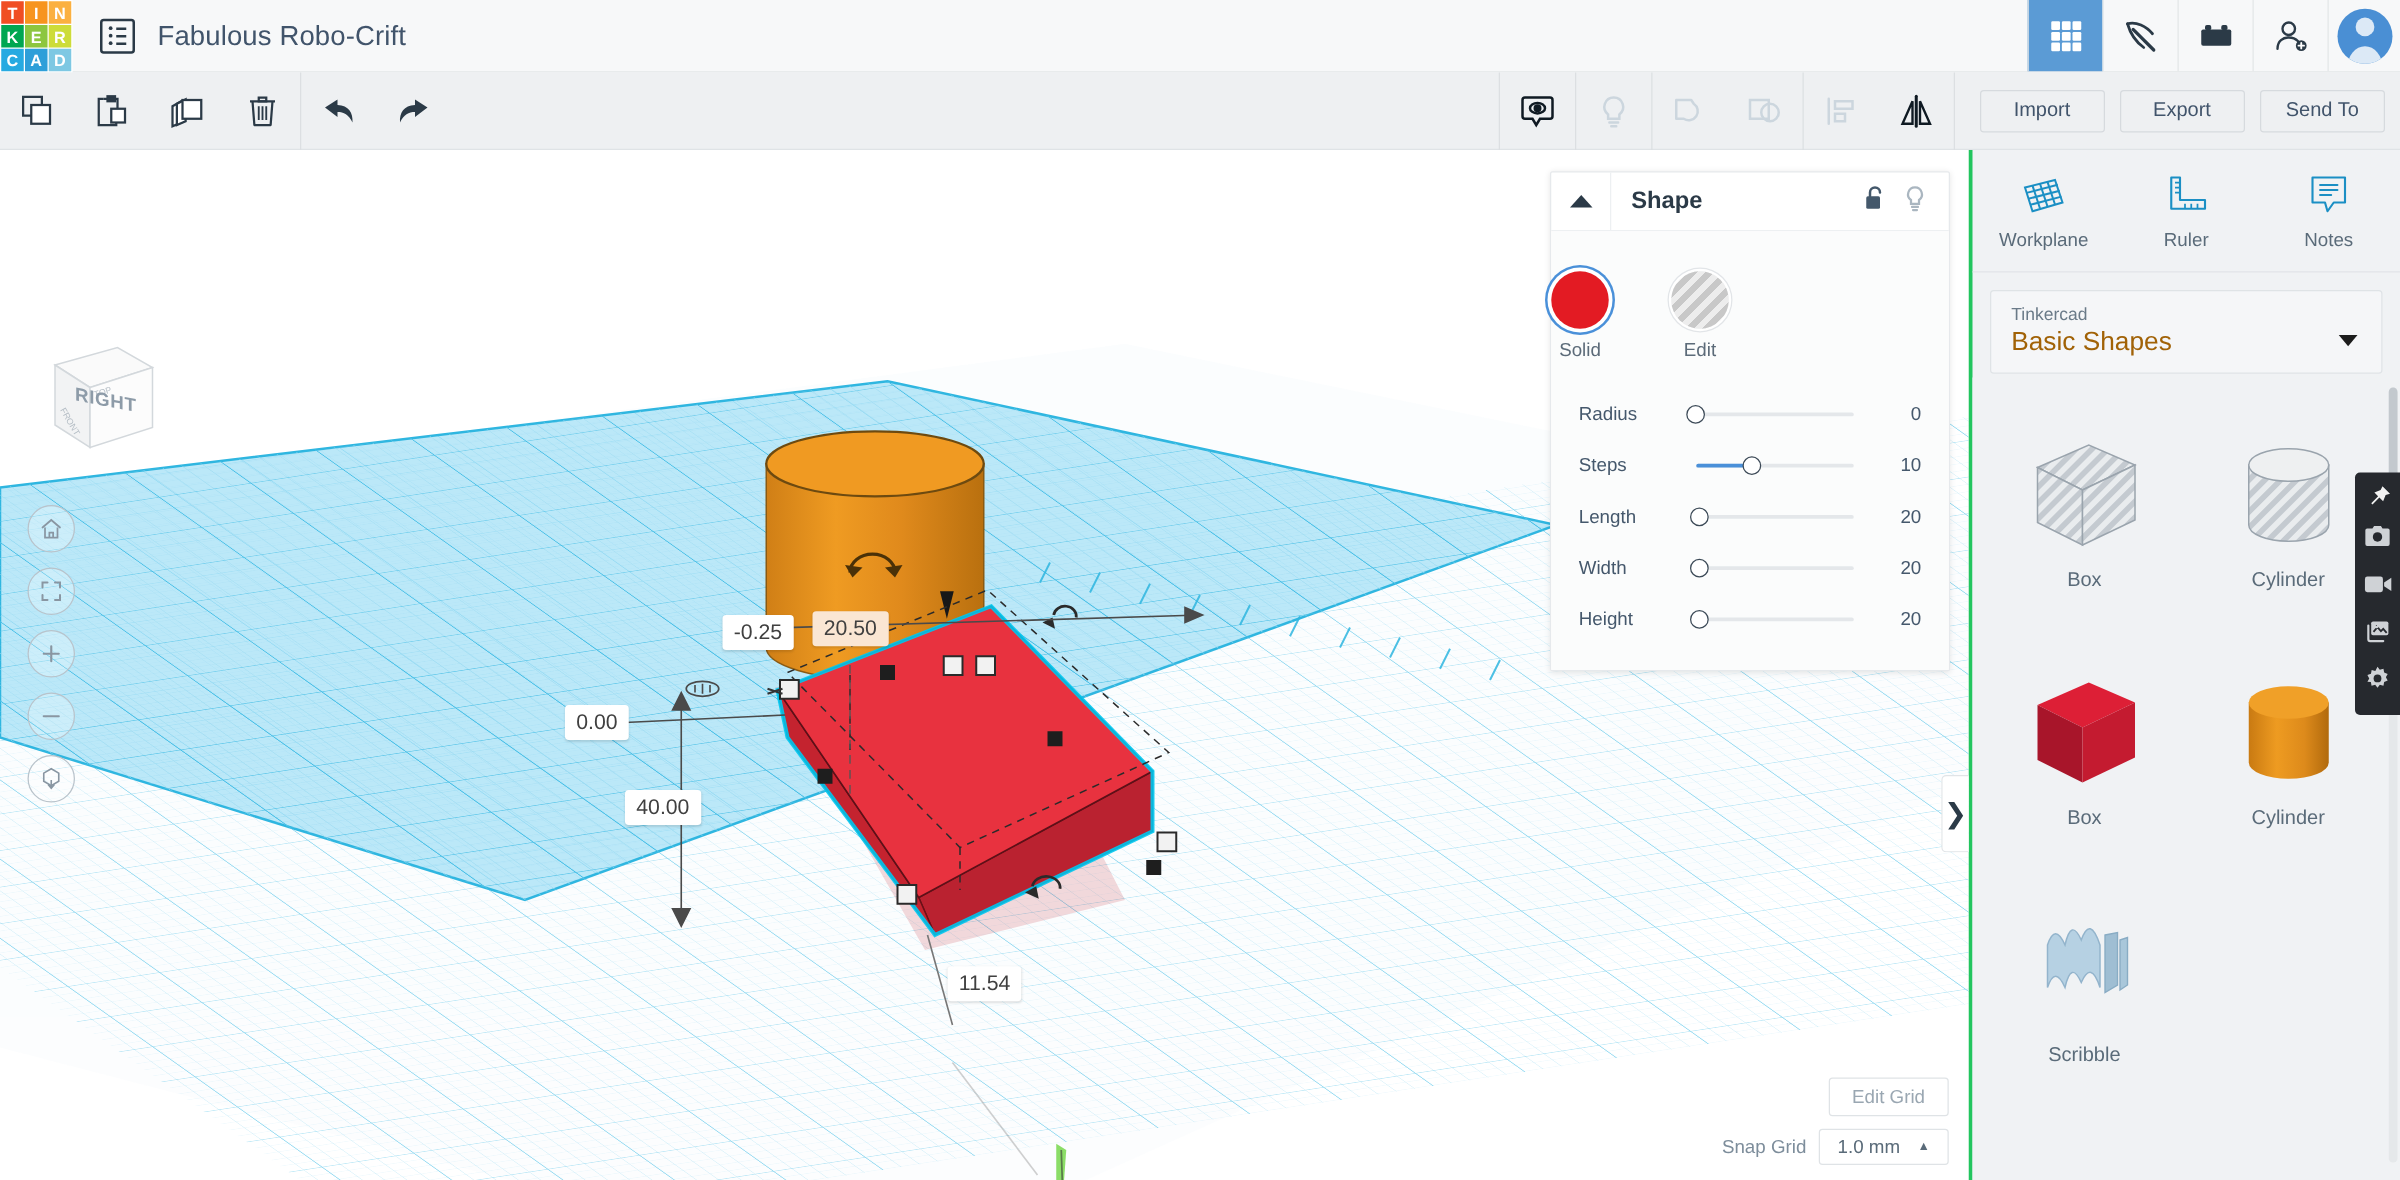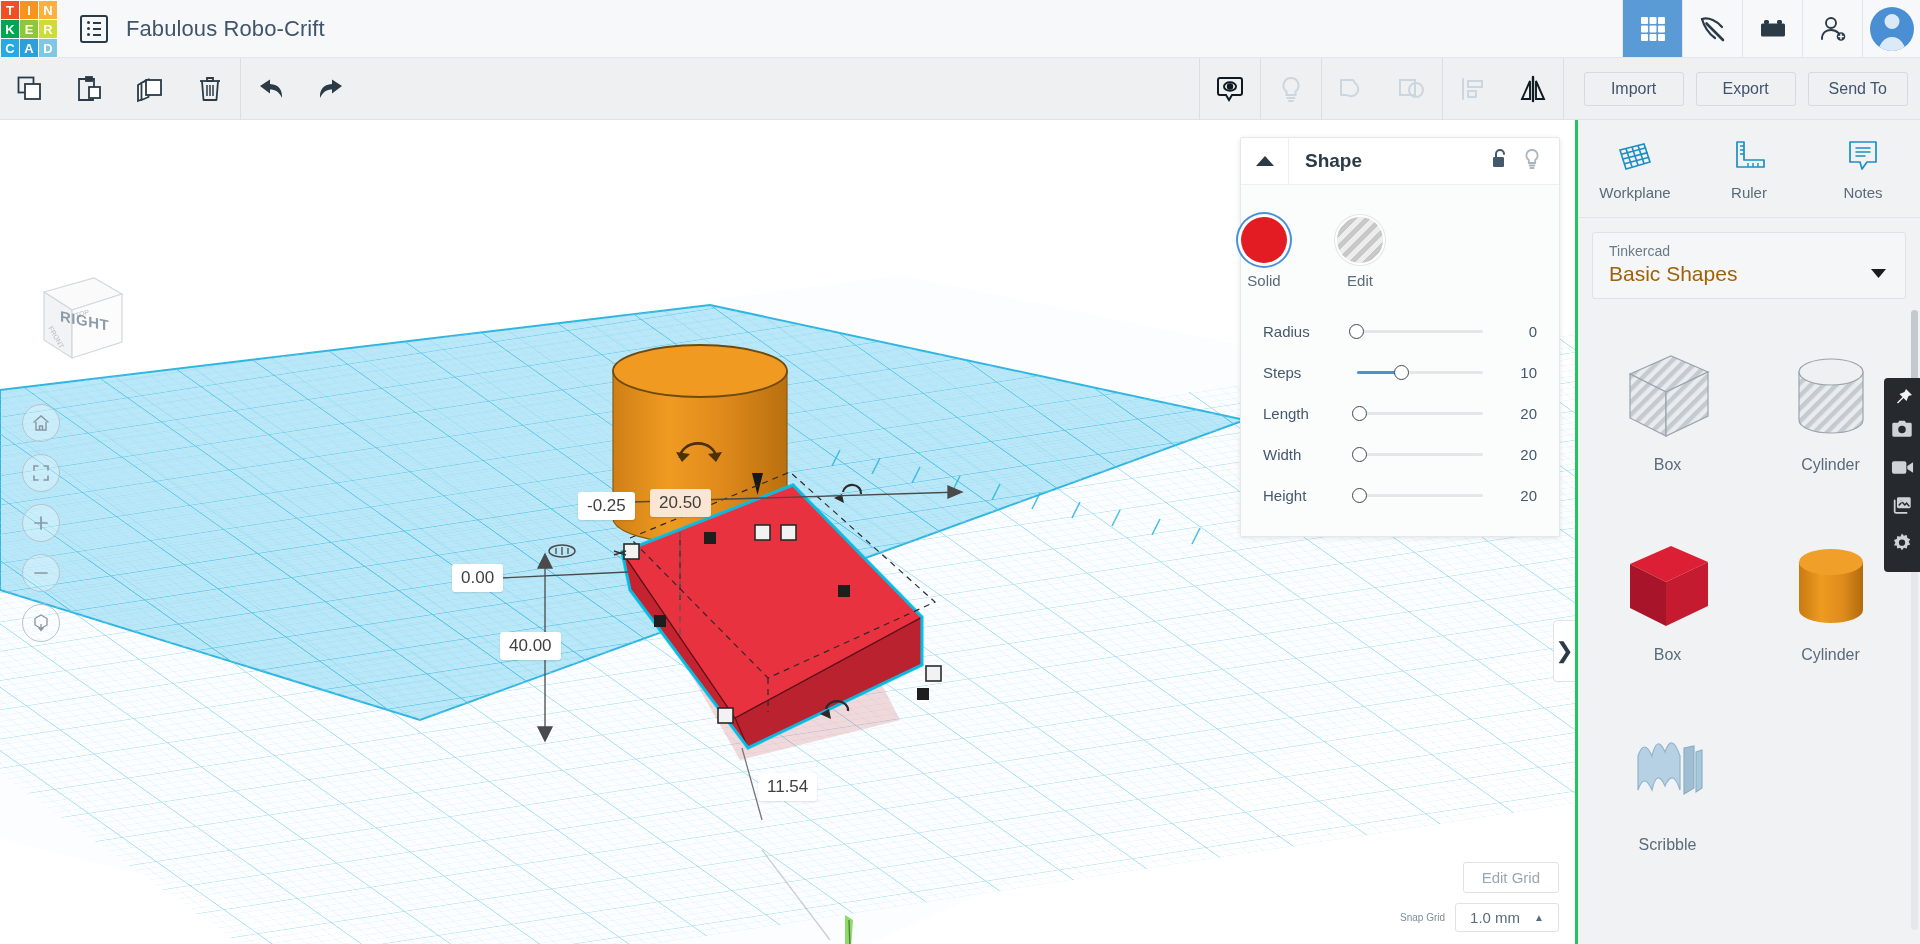--- a/index.html
+++ b/index.html
@@ -116,21 +116,21 @@
     cursor: pointer; font-size: 22px; color: #2b3a47; z-index: 6;
   }
 
   .grid-controls { position: absolute; right: 16px; bottom: 12px; text-align: right; margin-left: 28px; }
   .edit-grid {
     display: inline-block; padding: 6px 18px; border: 1px solid #dfe3e6; border-radius: 3px;
     background: rgba(255,255,255,.55); color: #9aa7b2; font-size: 15px; cursor: pointer;
     margin-bottom: 10px;
   }
   .snap-row { display: flex; align-items: center; justify-content: flex-end; gap: 10px; }
-  .snap-label { font-size: 10px; color: #7d8d9b; }
+  .snap-label { font-size: 15px; color: #7d8d9b; }
   .snap-select {
     padding: 5px 14px; border: 1px solid #dfe3e6; border-radius: 3px;
     background: rgba(255,255,255,.75); color: #5a6b79; font-size: 15px; cursor: pointer;
     display: flex; align-items: center; gap: 14px;
   }
 
   
   .inspector {
     position: absolute; left: 1240px; top: 137px; width: 320px; z-index: 5;
     background: #ffffff; border: 1px solid #e6e9ec;

